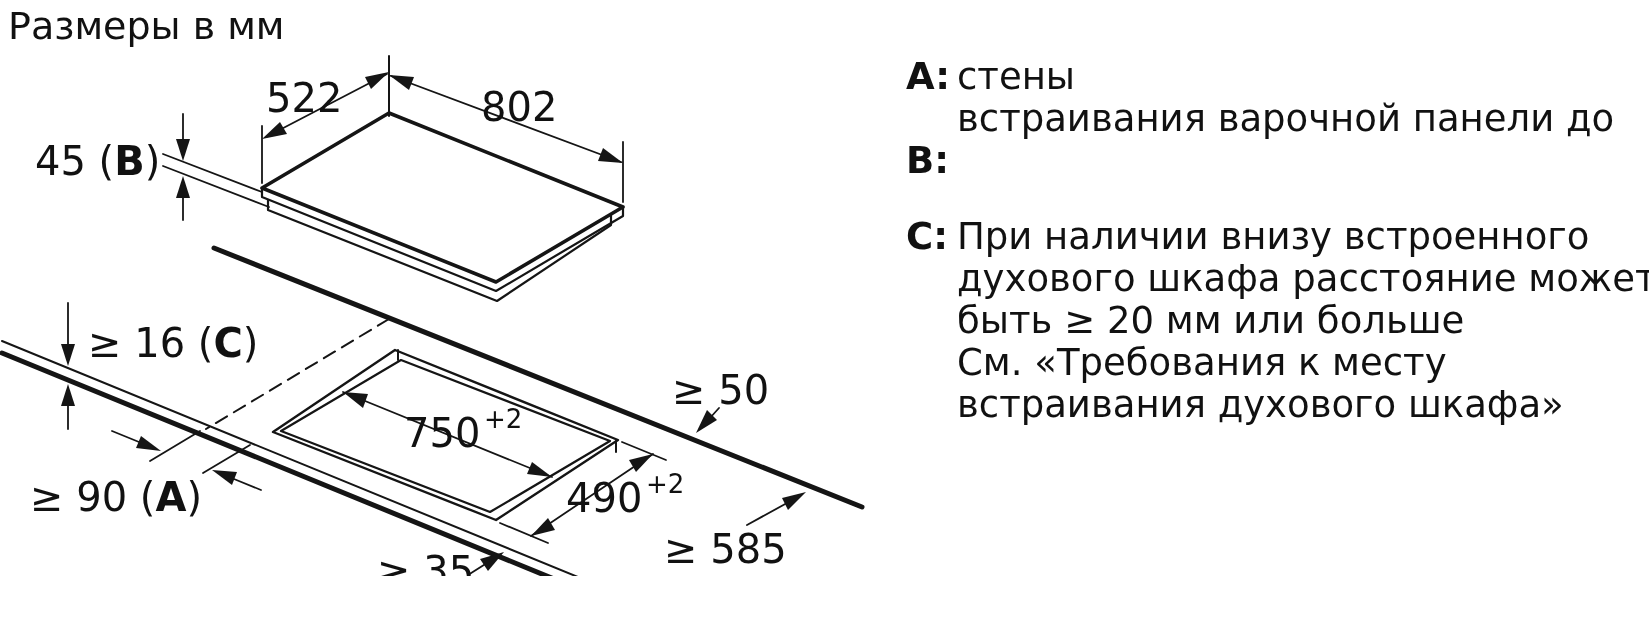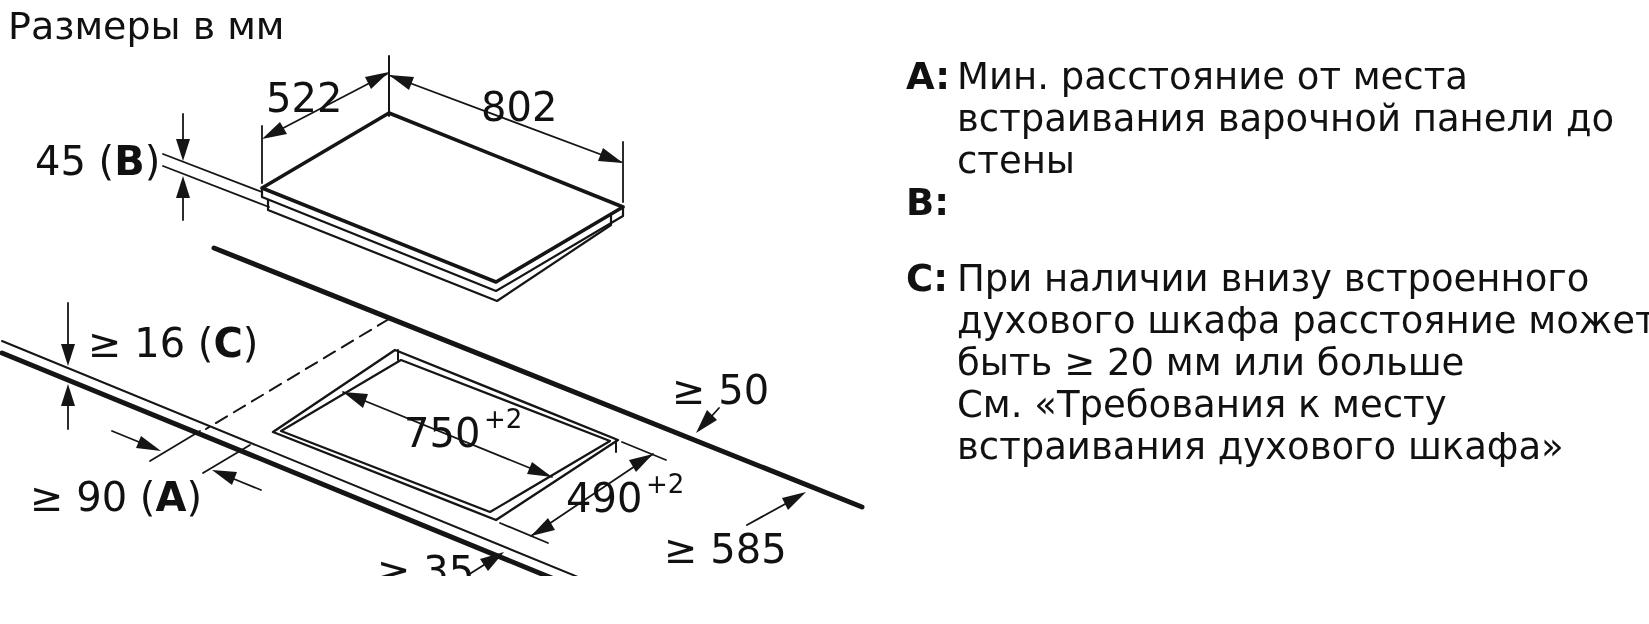--- a/index.html
+++ b/index.html
@@ -111,23 +111,22 @@
     <text x="646" y="493" class="sup">+2</text>
     <text x="672" y="404">≥ 50</text>
     <text x="664" y="563">≥ 585</text>
     <text x="377" y="585">≥ 35</text>
   </svg>
 
   <div class="legend">
     <div class="entry">
       <div class="key">A:</div>
       <div class="lines">
-        <div>Мин. расстояние от места</div>
+        <div>стены</div>
         <div>встраивания варочной панели до</div>
-        <div>стены</div>
       </div>
     </div>
     <div class="entry">
       <div class="key">B:</div>
     </div>
     <div class="spacer"></div>
     <div class="entry">
       <div class="key">C:</div>
       <div class="lines">
         <div>При наличии внизу встроенного</div>

